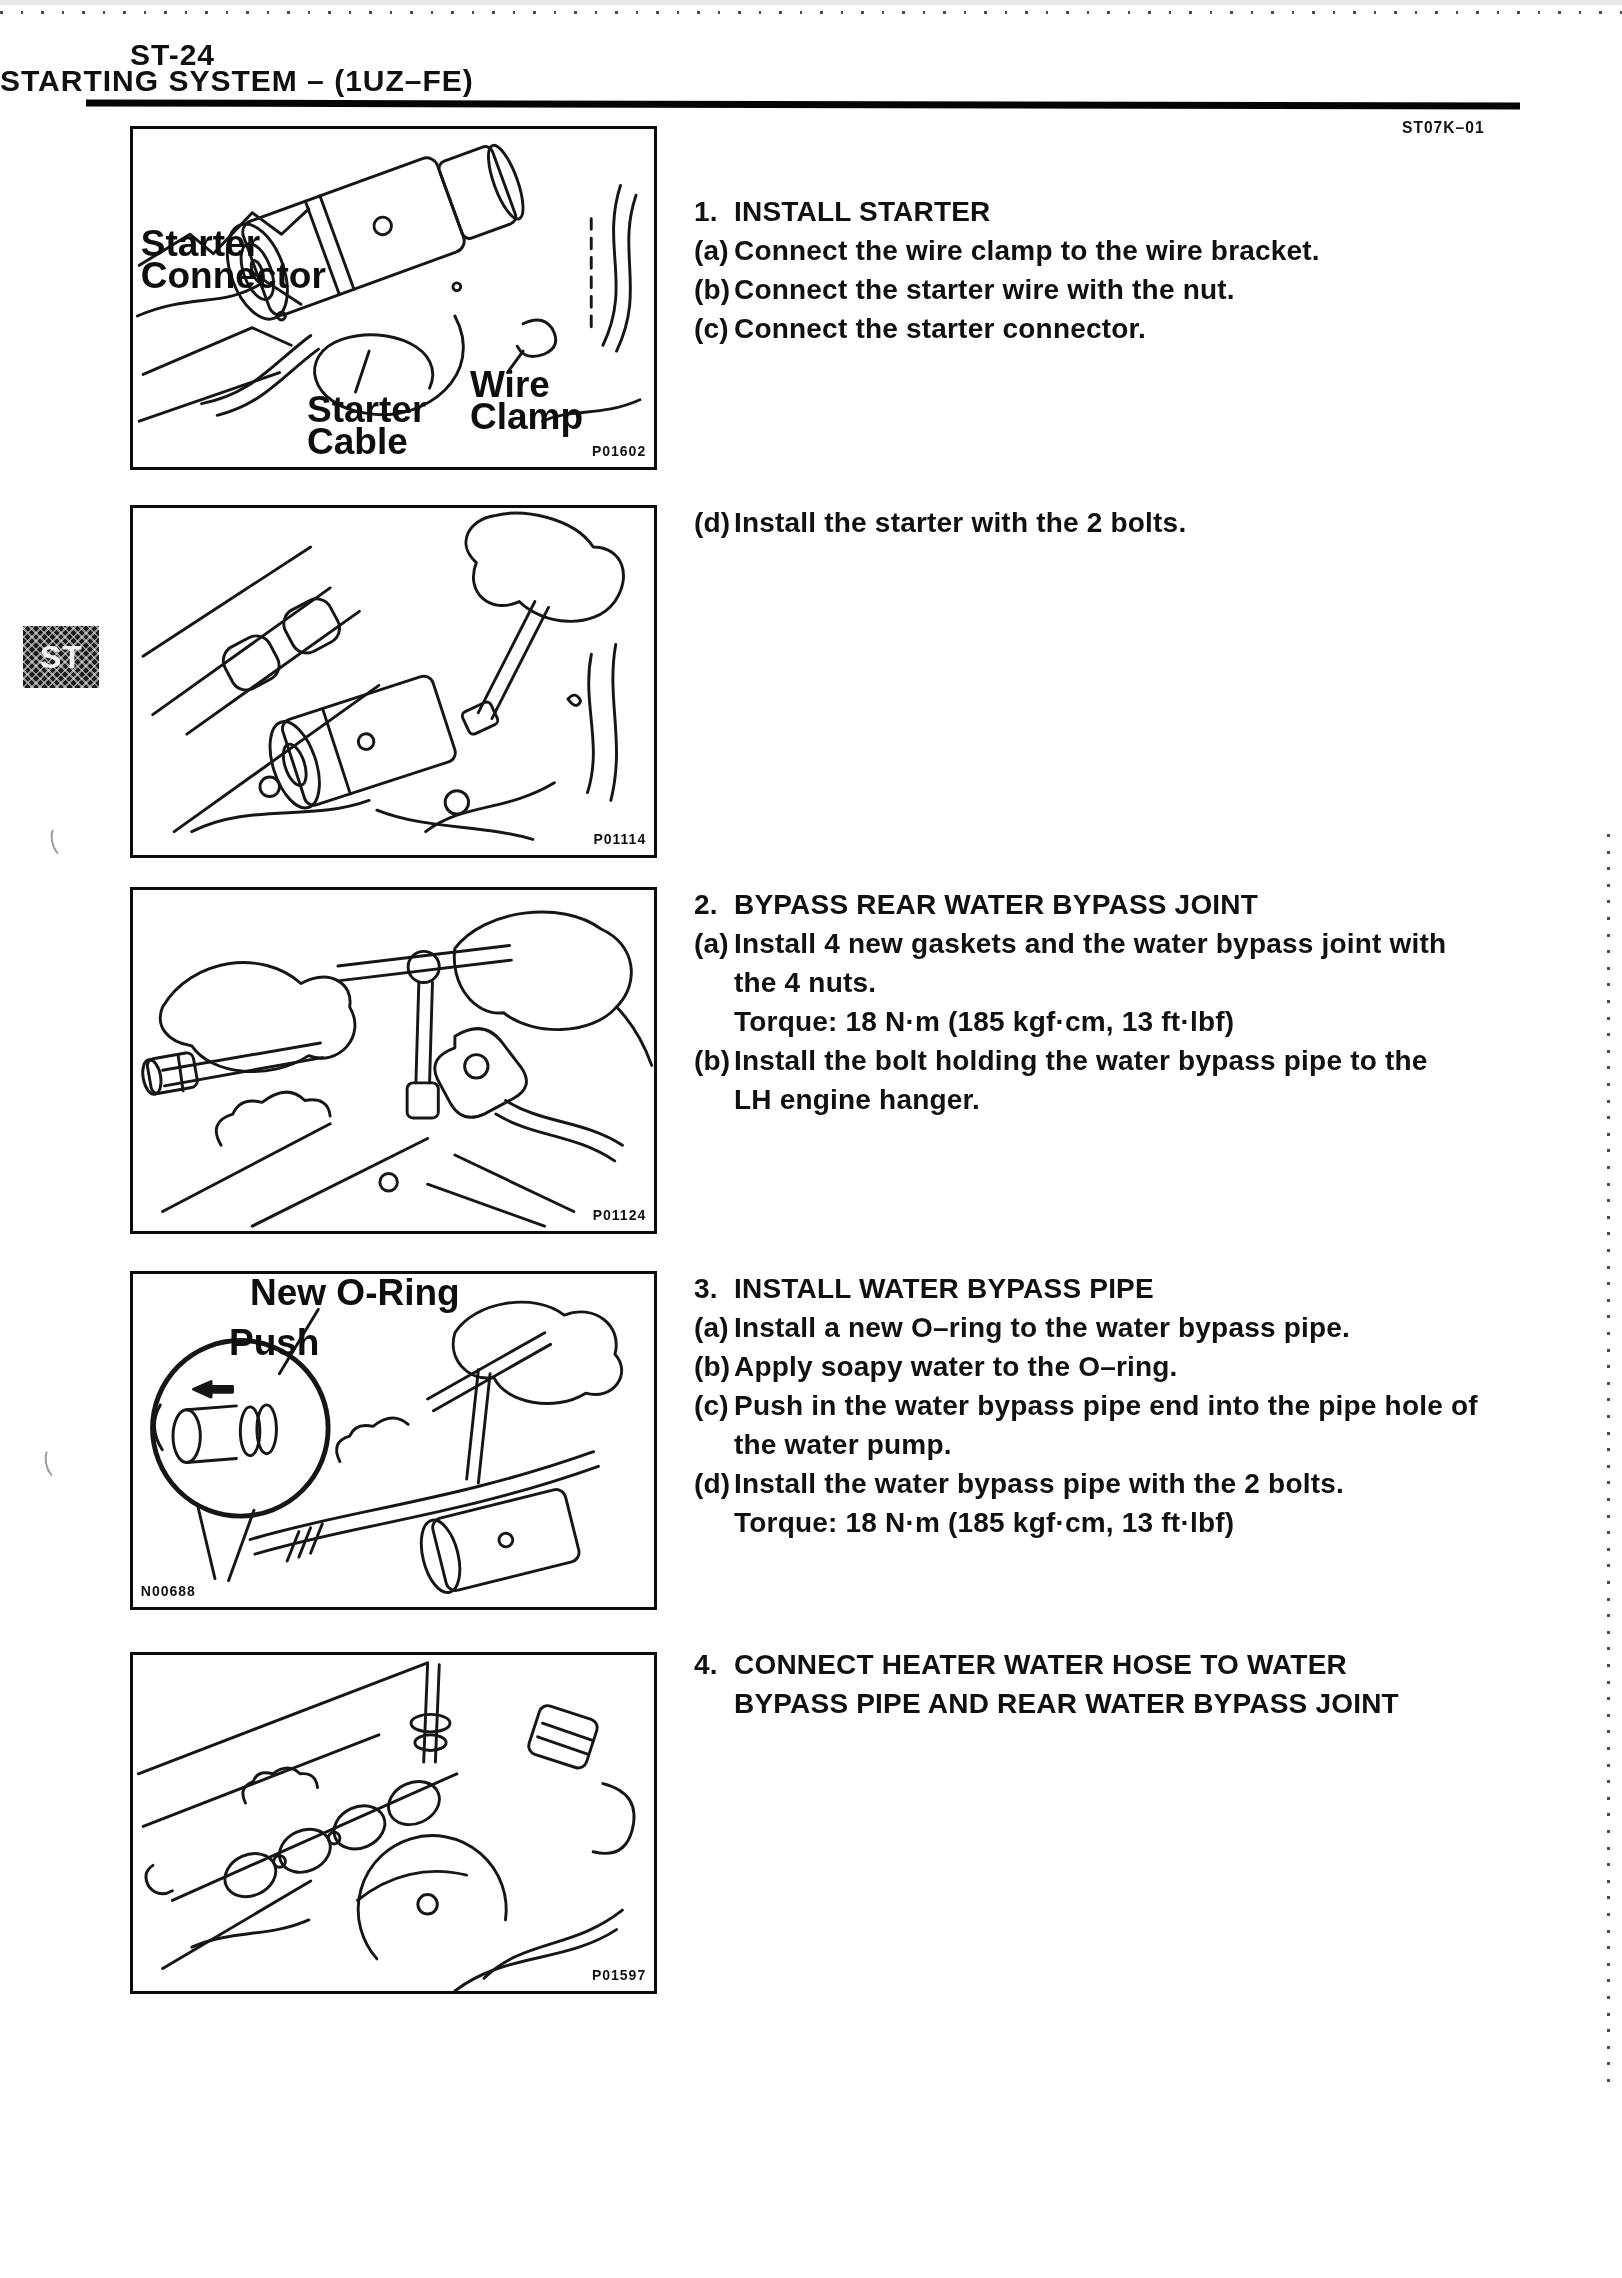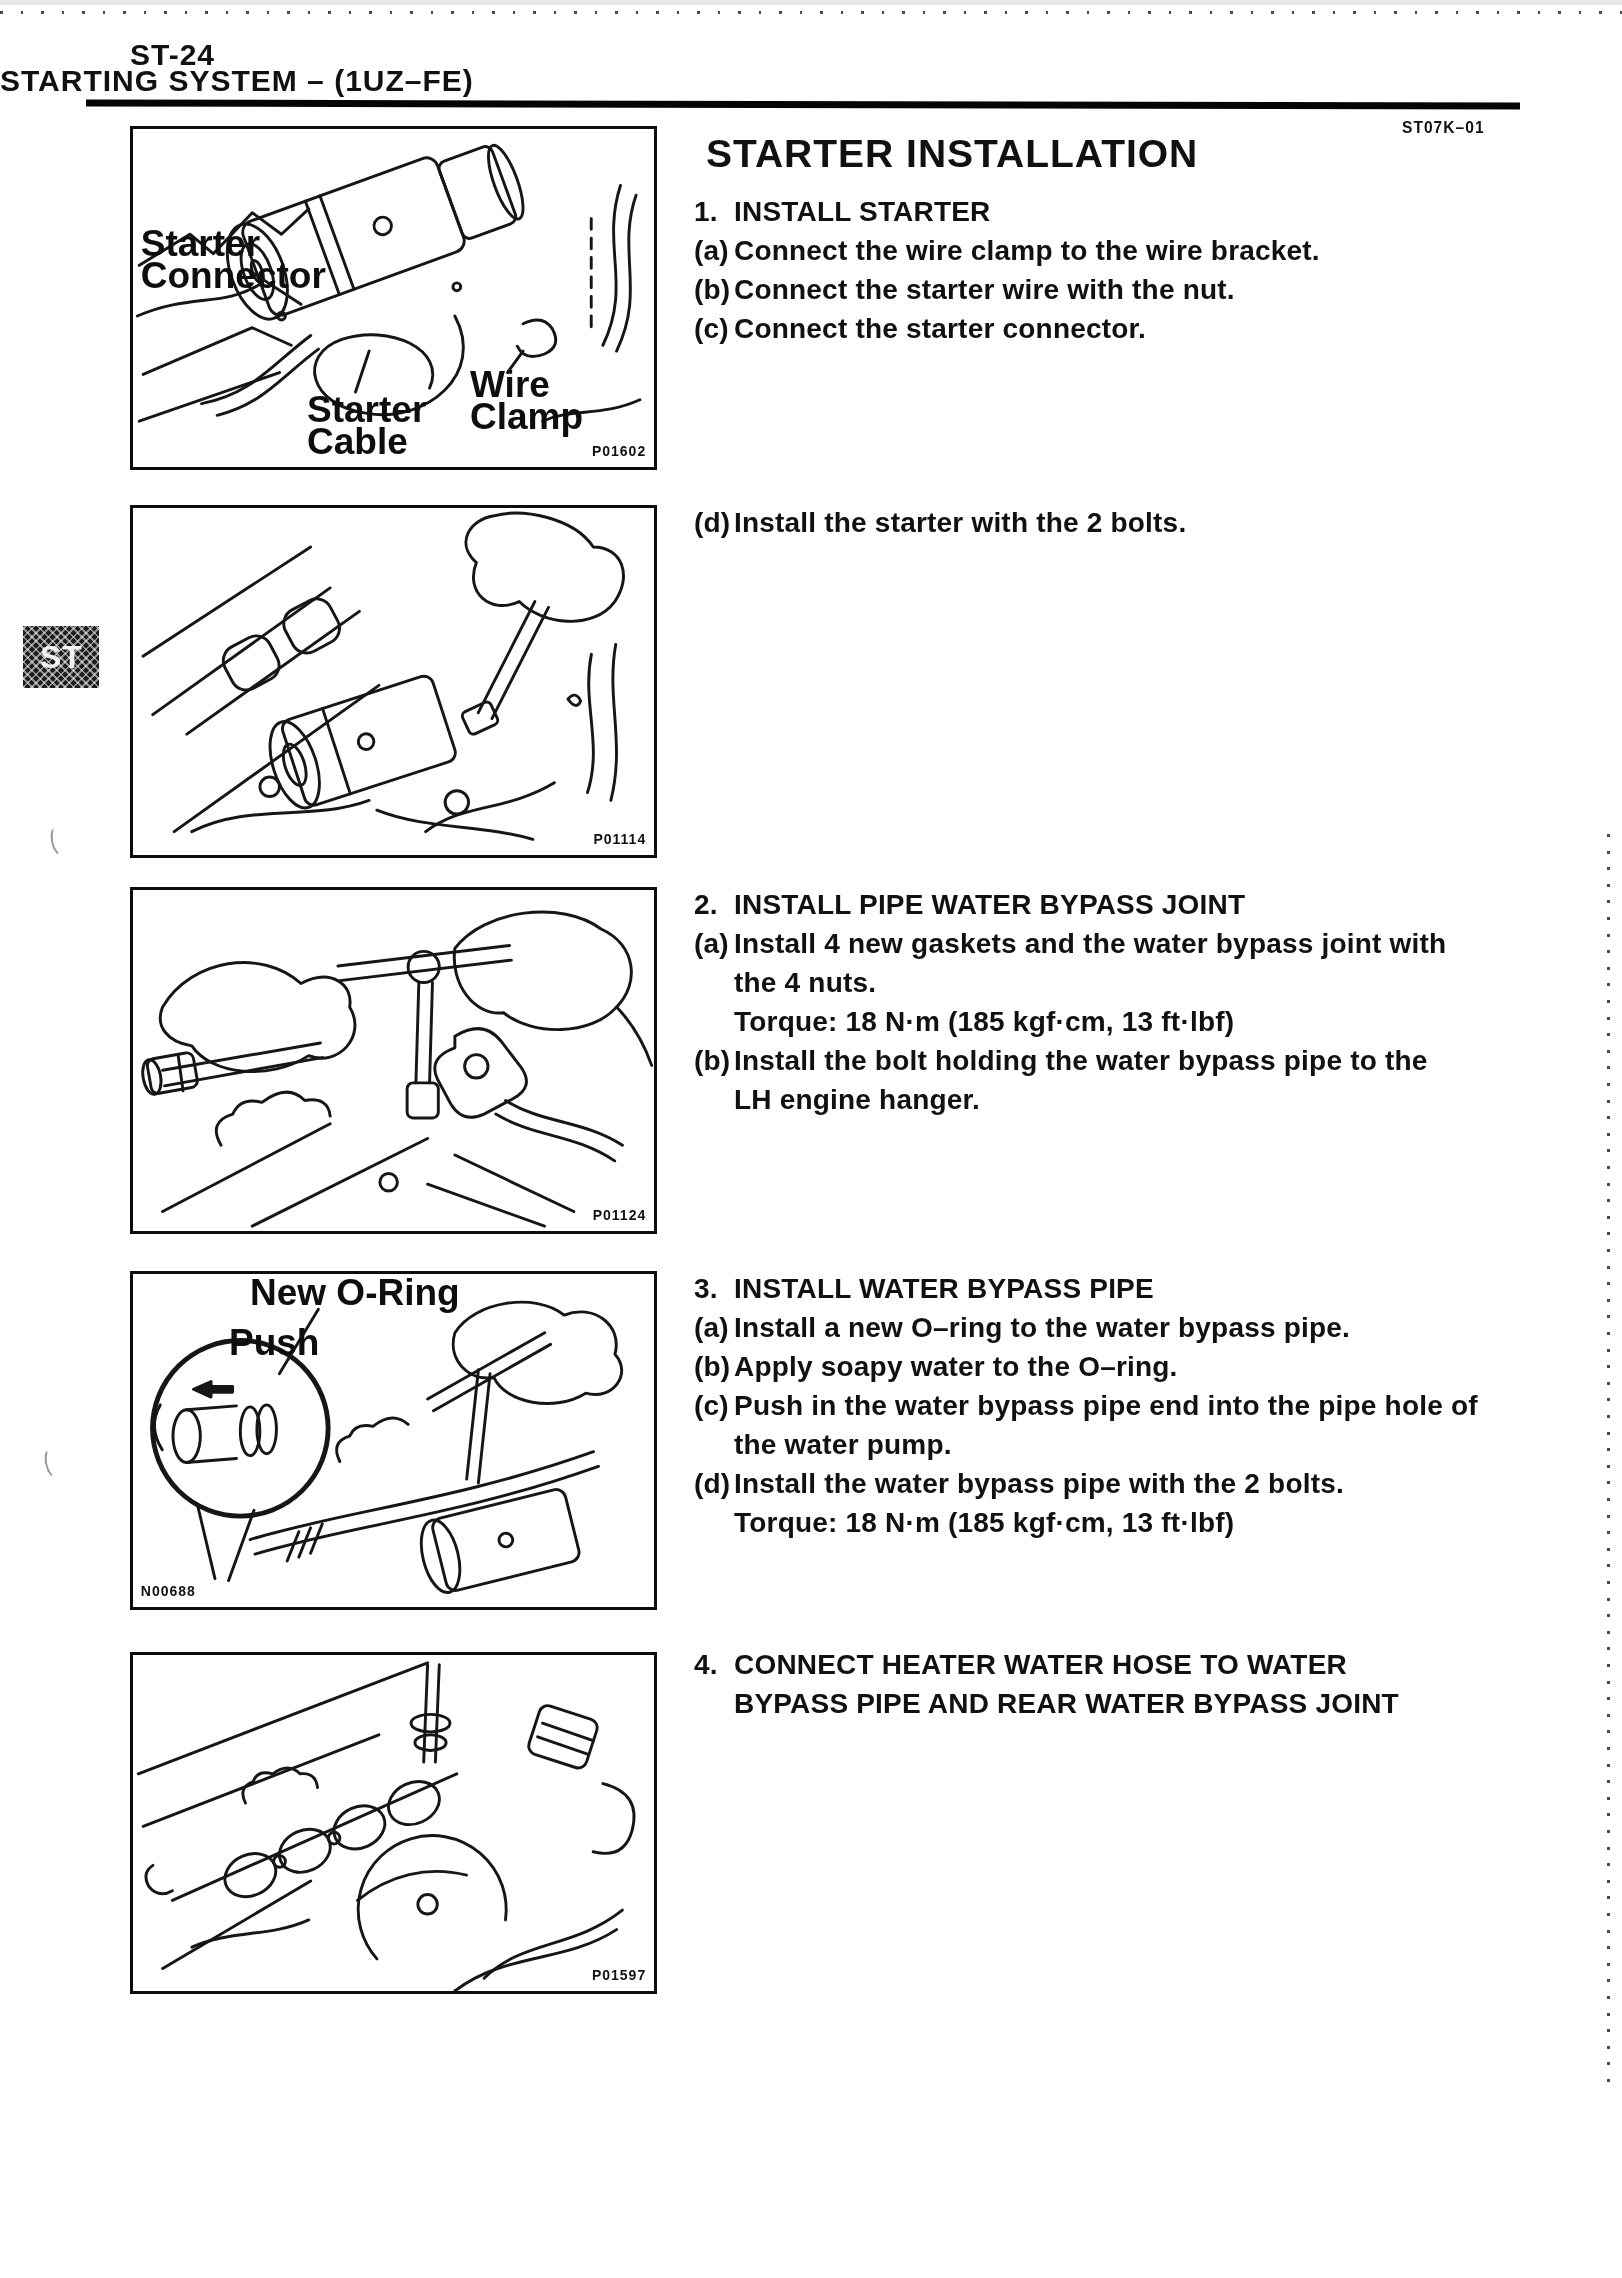--- a/index.html
+++ b/index.html
@@ -57,21 +57,20 @@
 
 <div class="page">
 
   <div class="dotted-top"></div>
   <div class="dotted-right"></div>
 
   <div class="hdr-page">ST-24</div>
   <div class="hdr-title">STARTING SYSTEM  –  (1UZ–FE)</div>
   <div class="hdr-rule"></div>
   <div class="doc-code">ST07K–01</div>
-  <div class="main-title">STARTER INSTALLATION</div>
 
   <div class="st-tab">ST</div>
   <div class="arc a1"></div>
   <div class="arc a2"></div>
 
   <div class="fig" style="top:121px;height:338px;">
     <svg width="521" height="338" viewBox="0 0 534 347" stroke="#161616" stroke-width="3" fill="none" stroke-linecap="round" stroke-linejoin="round">
       <path d="M6,140 L58,108 82,128 122,86 152,108 180,82"></path>
       <path d="M4,192 C60,168 92,184 132,158"></path>
       <path d="M10,252 L122,204 162,222"></path>
@@ -260,21 +259,21 @@
   <div class="blk" style="top:498px;">
     <div class="line">
       <span class="lbl">(d)</span>
       <span class="txt">Install the starter with the 2 bolts.</span>
     </div>
   </div>
 
   <div class="blk" style="top:880px;">
     <div class="line">
       <span class="num">2.</span>
-      <span class="txt">INSTALL PIPE WATER BYPASS JOINT</span>
+      <span class="txt">BYPASS REAR WATER BYPASS JOINT</span>
     </div>
     <div class="line">
       <span class="lbl">(a)</span>
       <span class="txt">Install 4 new gaskets and the water bypass joint with
 the 4 nuts.</span>
     </div>
     <div class="torque">Torque: 18 N·m (185 kgf·cm, 13 ft·lbf)</div>
     <div class="line">
       <span class="lbl">(b)</span>
       <span class="txt">Install the bolt holding the water bypass pipe to the

